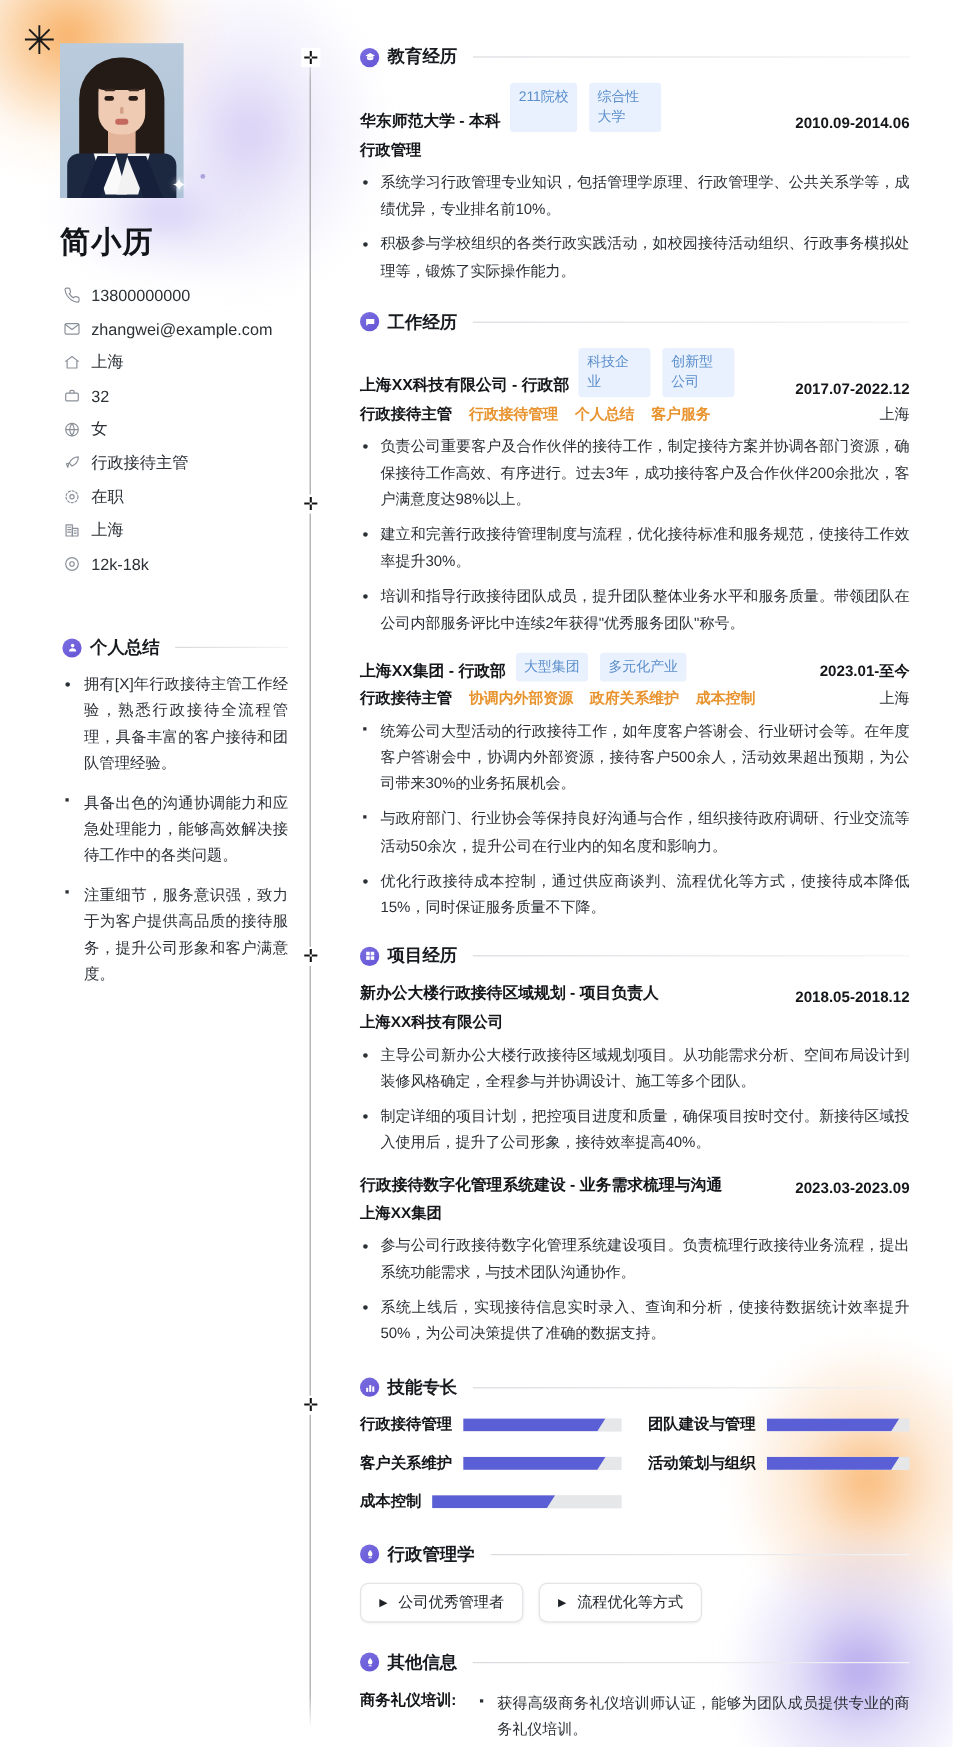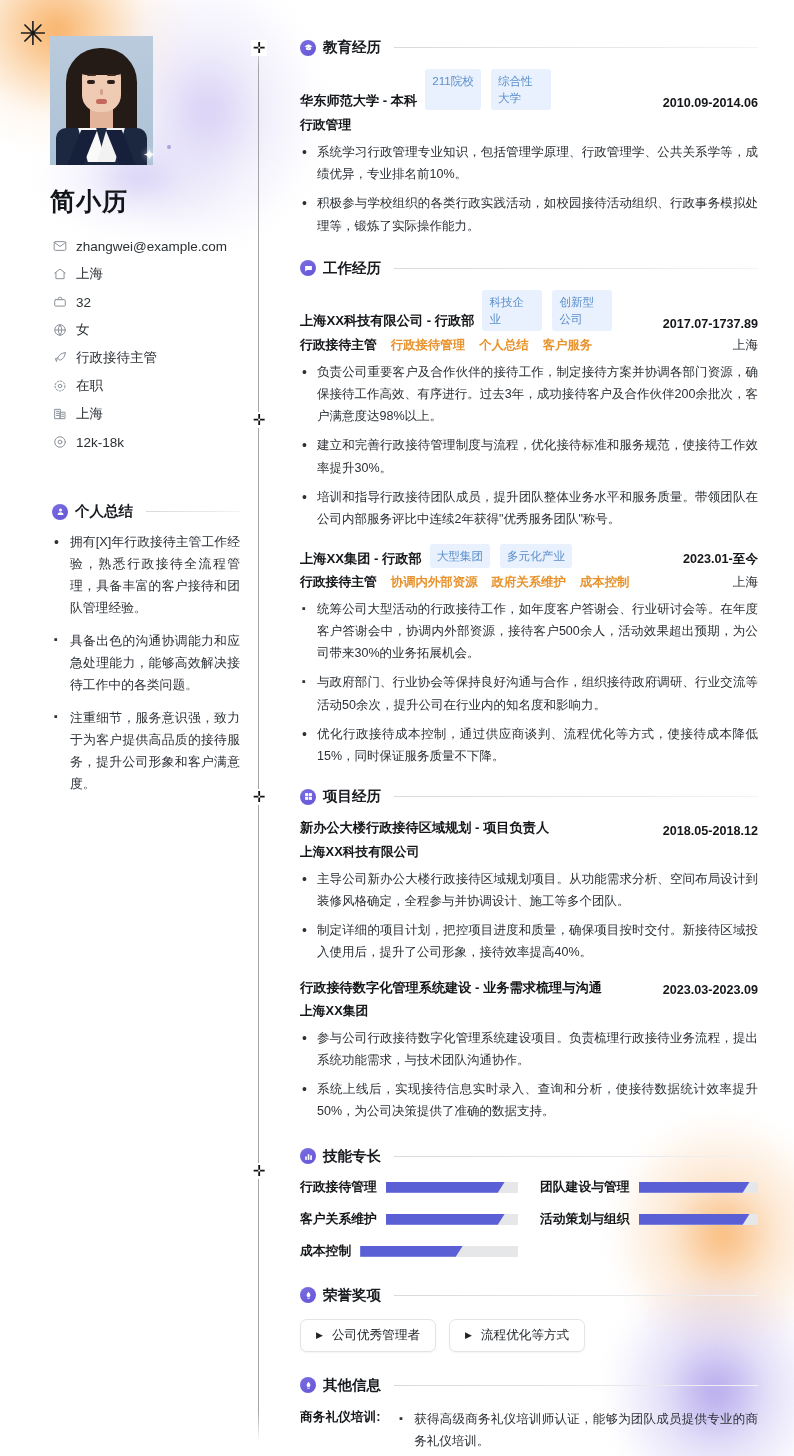--- a/index.html
+++ b/index.html
@@ -313,20 +313,28 @@
         <div class="av-lapel-r"></div>
       </div>
       <div class="av-shine">✦</div>
       <div class="av-dot"></div>
     </div>
 
     <div class="name">简小历</div>
 
     <div class="contacts">
 
+      <div class="contact">
+        <span class="ic">
+          <svg viewBox="0 0 24 24" fill="none" stroke="currentColor" stroke-width="1.7" stroke-linecap="round" stroke-linejoin="round">
+            <path d="M22 16.9v3a2 2 0 0 1-2.2 2 19.8 19.8 0 0 1-8.6-3.1 19.5 19.5 0 0 1-6-6A19.8 19.8 0 0 1 2.1 4.2 2 2 0 0 1 4.1 2h3a2 2 0 0 1 2 1.7c.1 1 .4 1.9.7 2.8a2 2 0 0 1-.5 2.1L8.1 9.8a16 16 0 0 0 6 6l1.2-1.2a2 2 0 0 1 2.1-.5c.9.3 1.8.6 2.8.7a2 2 0 0 1 1.8 2.1z"></path>
+          </svg>
+        </span>
+        <span>13800000000</span>
+      </div>
 
       <div class="contact">
         <span class="ic">
           <svg viewBox="0 0 24 24" fill="none" stroke="currentColor" stroke-width="1.7" stroke-linecap="round" stroke-linejoin="round">
             <rect x="2" y="4.5" width="20" height="15" rx="2"></rect>
               <path d="M2.5 6l9.5 7 9.5-7"></path>
           </svg>
         </span>
         <span>zhangwei@example.com</span>
       </div>
@@ -472,21 +480,21 @@
       </div>
 
       <div class="entry">
         <div class="entry-top">
           <span class="entry-title wide">上海XX科技有限公司 - 行政部</span>
           <span class="tags-blue">
             <span class="tag-blue">科技企业</span>
             <span class="tag-blue">创新型公司</span>
           </span>
           <span class="spacer"></span>
-          <span class="entry-date">2017.07-1737.89</span>
+          <span class="entry-date">2017.07-2022.12</span>
         </div>
         <div class="entry-sub">
           <span class="role">行政接待主管</span>
           <span class="tags-orange">
             <span class="tag-orange">行政接待管理</span>
             <span class="tag-orange">个人总结</span>
             <span class="tag-orange">客户服务</span>
           </span>
           <span class="spacer"></span>
           <span class="loc">上海</span>
@@ -614,21 +622,21 @@
     </div>
 
     <div class="section" style="margin-top:26px">
       <div class="sec-head">
         <span class="sec-badge">
           <svg viewBox="0 0 24 24">
               <path d="M12 2c2.6 3.3 5 6 5 9.2A5 5 0 0 1 7 11.2C7 8 9.4 5.3 12 2z"></path>
               <rect x="8.5" y="18" width="7" height="2.2"></rect>
             </svg>
         </span>
-        <span class="sec-title">荣誉奖项</span>
+        <span class="sec-title">行政管理学</span>
         <span class="sec-rule"></span>
       </div>
       <div class="awards">
         <div class="award-chip">
           <span class="tri">▶</span>
           <span>公司优秀管理者</span>
         </div>
         <div class="award-chip">
           <span class="tri">▶</span>
           <span>流程优化等方式</span>

